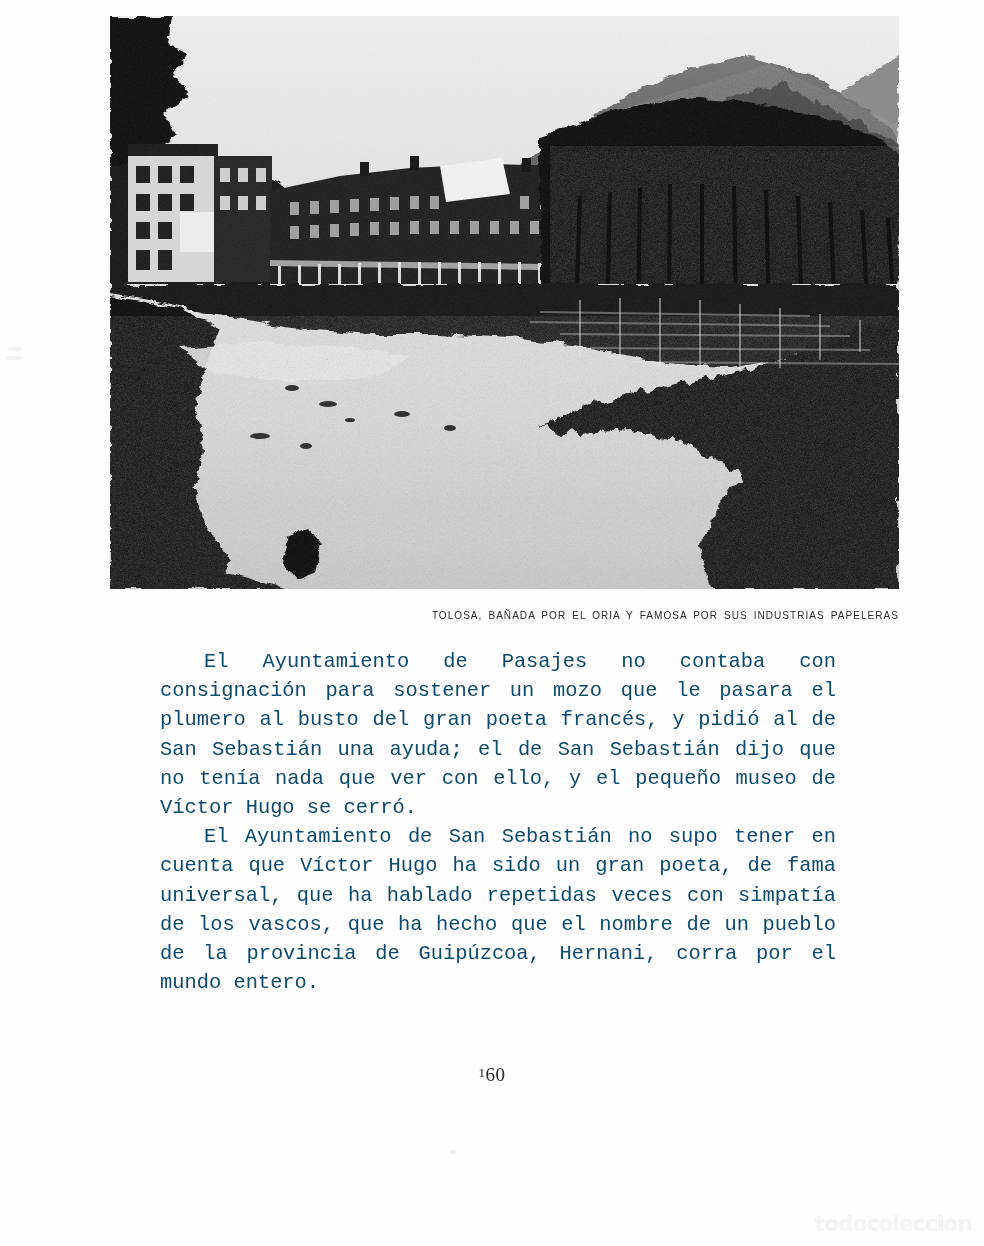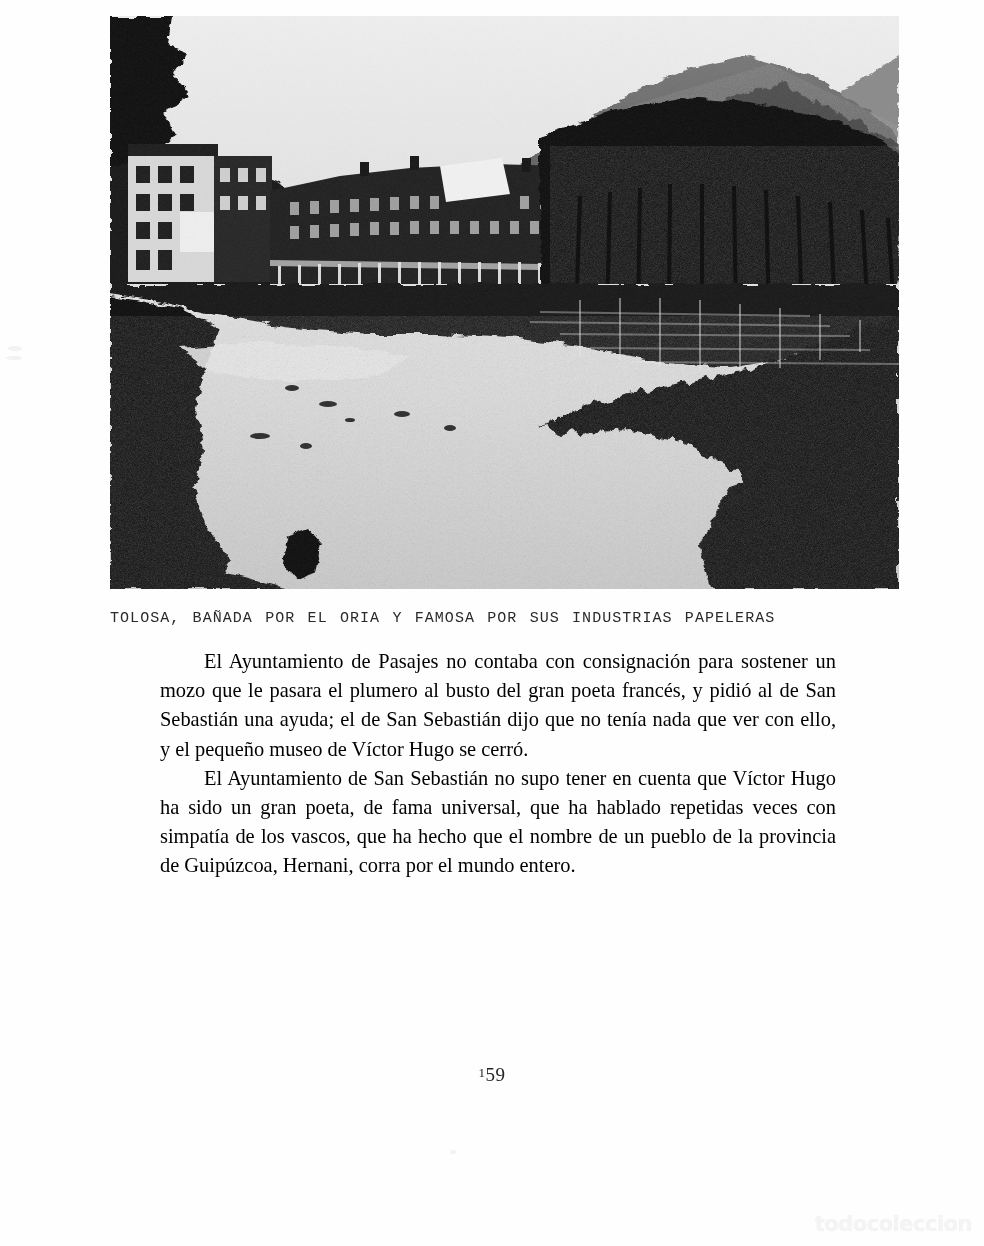--- a/index.html
+++ b/index.html
@@ -28,44 +28,45 @@
     background: #0a0a0a;
   }
   .plate svg { display: block; width: 100%; height: 100%; }
 
   
   .caption {
     position: absolute;
     left: 110px;
     top: 610px;
     width: 789px;
-    text-align: left;
-    font-family: Liberation Mono, monospace;
-    font-size: 15px;
+    text-align: right;
+    font-family: Liberation Sans, sans-serif;
+    font-size: 10px;
     letter-spacing: 1.05px;
     word-spacing: 2.2px;
     color: #2a2a2a;
     white-space: nowrap;
   }
 
   
   .textblock {
     position: absolute;
     left: 160px;
     top: 647px;
     width: 676px;
   }
   .para {
     margin: 0;
     font-size: 20.4px;
     line-height: 29.2px;
     text-align: justify;
     text-indent: 44px;
-    color: #000000;
+    color: #0c4a6e;
     hyphens: manual;
+    font-family: Liberation Mono, monospace;
   }
   .gap {
     height: 42px;
   }
 
   
   .folio {
     position: absolute;
     left: 0;
     top: 1064px;
@@ -369,21 +370,21 @@
   </div>
 
   <div class="caption">TOLOSA, BAÑADA POR EL ORIA Y FAMOSA POR SUS INDUSTRIAS PAPELERAS</div>
 
   <div class="textblock">
     <p class="para">El Ayuntamiento de Pasajes no contaba con consignación para soste­ner un mozo que le pasara el plumero al busto del gran poeta francés, y pidió al de San Sebastián una ayuda; el de San Sebastián dijo que no tenía nada que ver con ello, y el pequeño museo de Víctor Hugo se cerró.</p>
     <p class="para">El Ayuntamiento de San Sebastián no supo tener en cuenta que Víctor Hugo ha sido un gran poeta, de fama universal, que ha hablado repeti­das veces con simpatía de los vascos, que ha hecho que el nombre de un pueblo de la provincia de Guipúzcoa, Hernani, corra por el mundo entero.</p>
     <div class="gap"></div>
   </div>
 
-  <div class="folio"><span class="raised">1</span><span>59</span></div>
+  <div class="folio"><span class="raised">1</span><span>60</span></div>
 
   <div class="watermark">todocoleccion</div>
 
   <div class="speck" style="left:8px; top:346px; width:14px; height:5px;"></div>
   <div class="speck" style="left:6px; top:356px; width:16px; height:4px;"></div>
   <div class="speck" style="left:450px; top:1150px; width:6px; height:4px;"></div>
 
 </div>
 
 </body></html>

